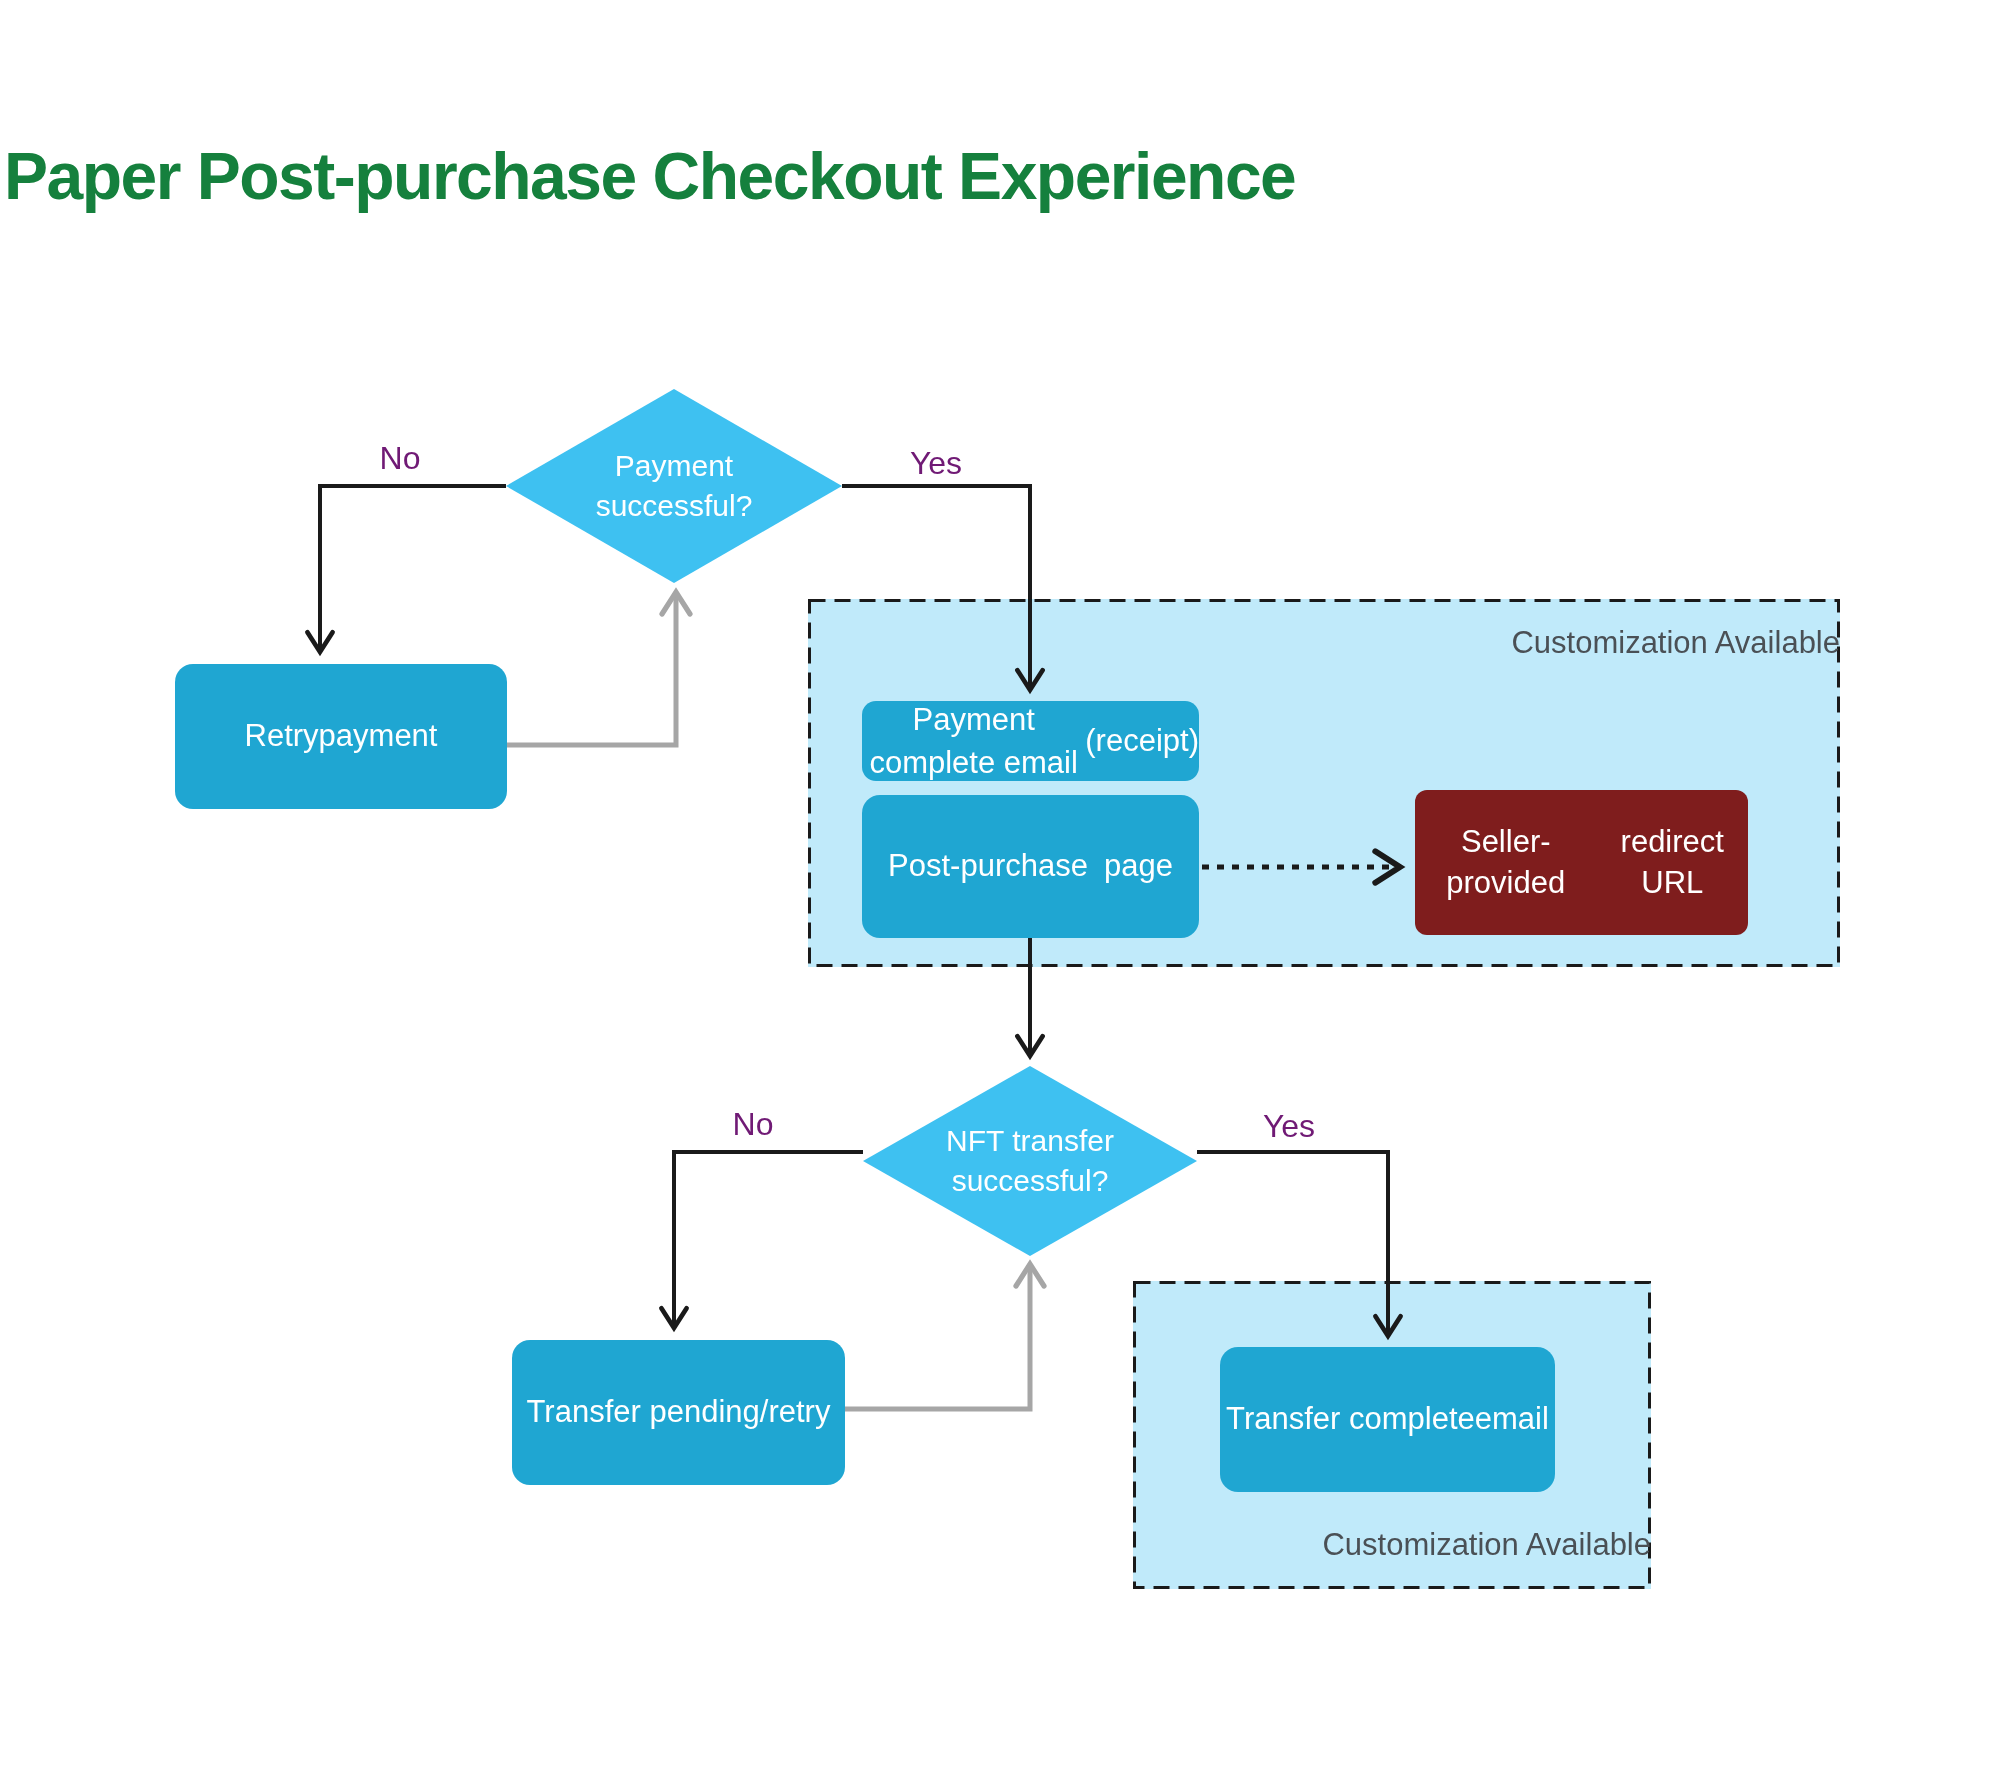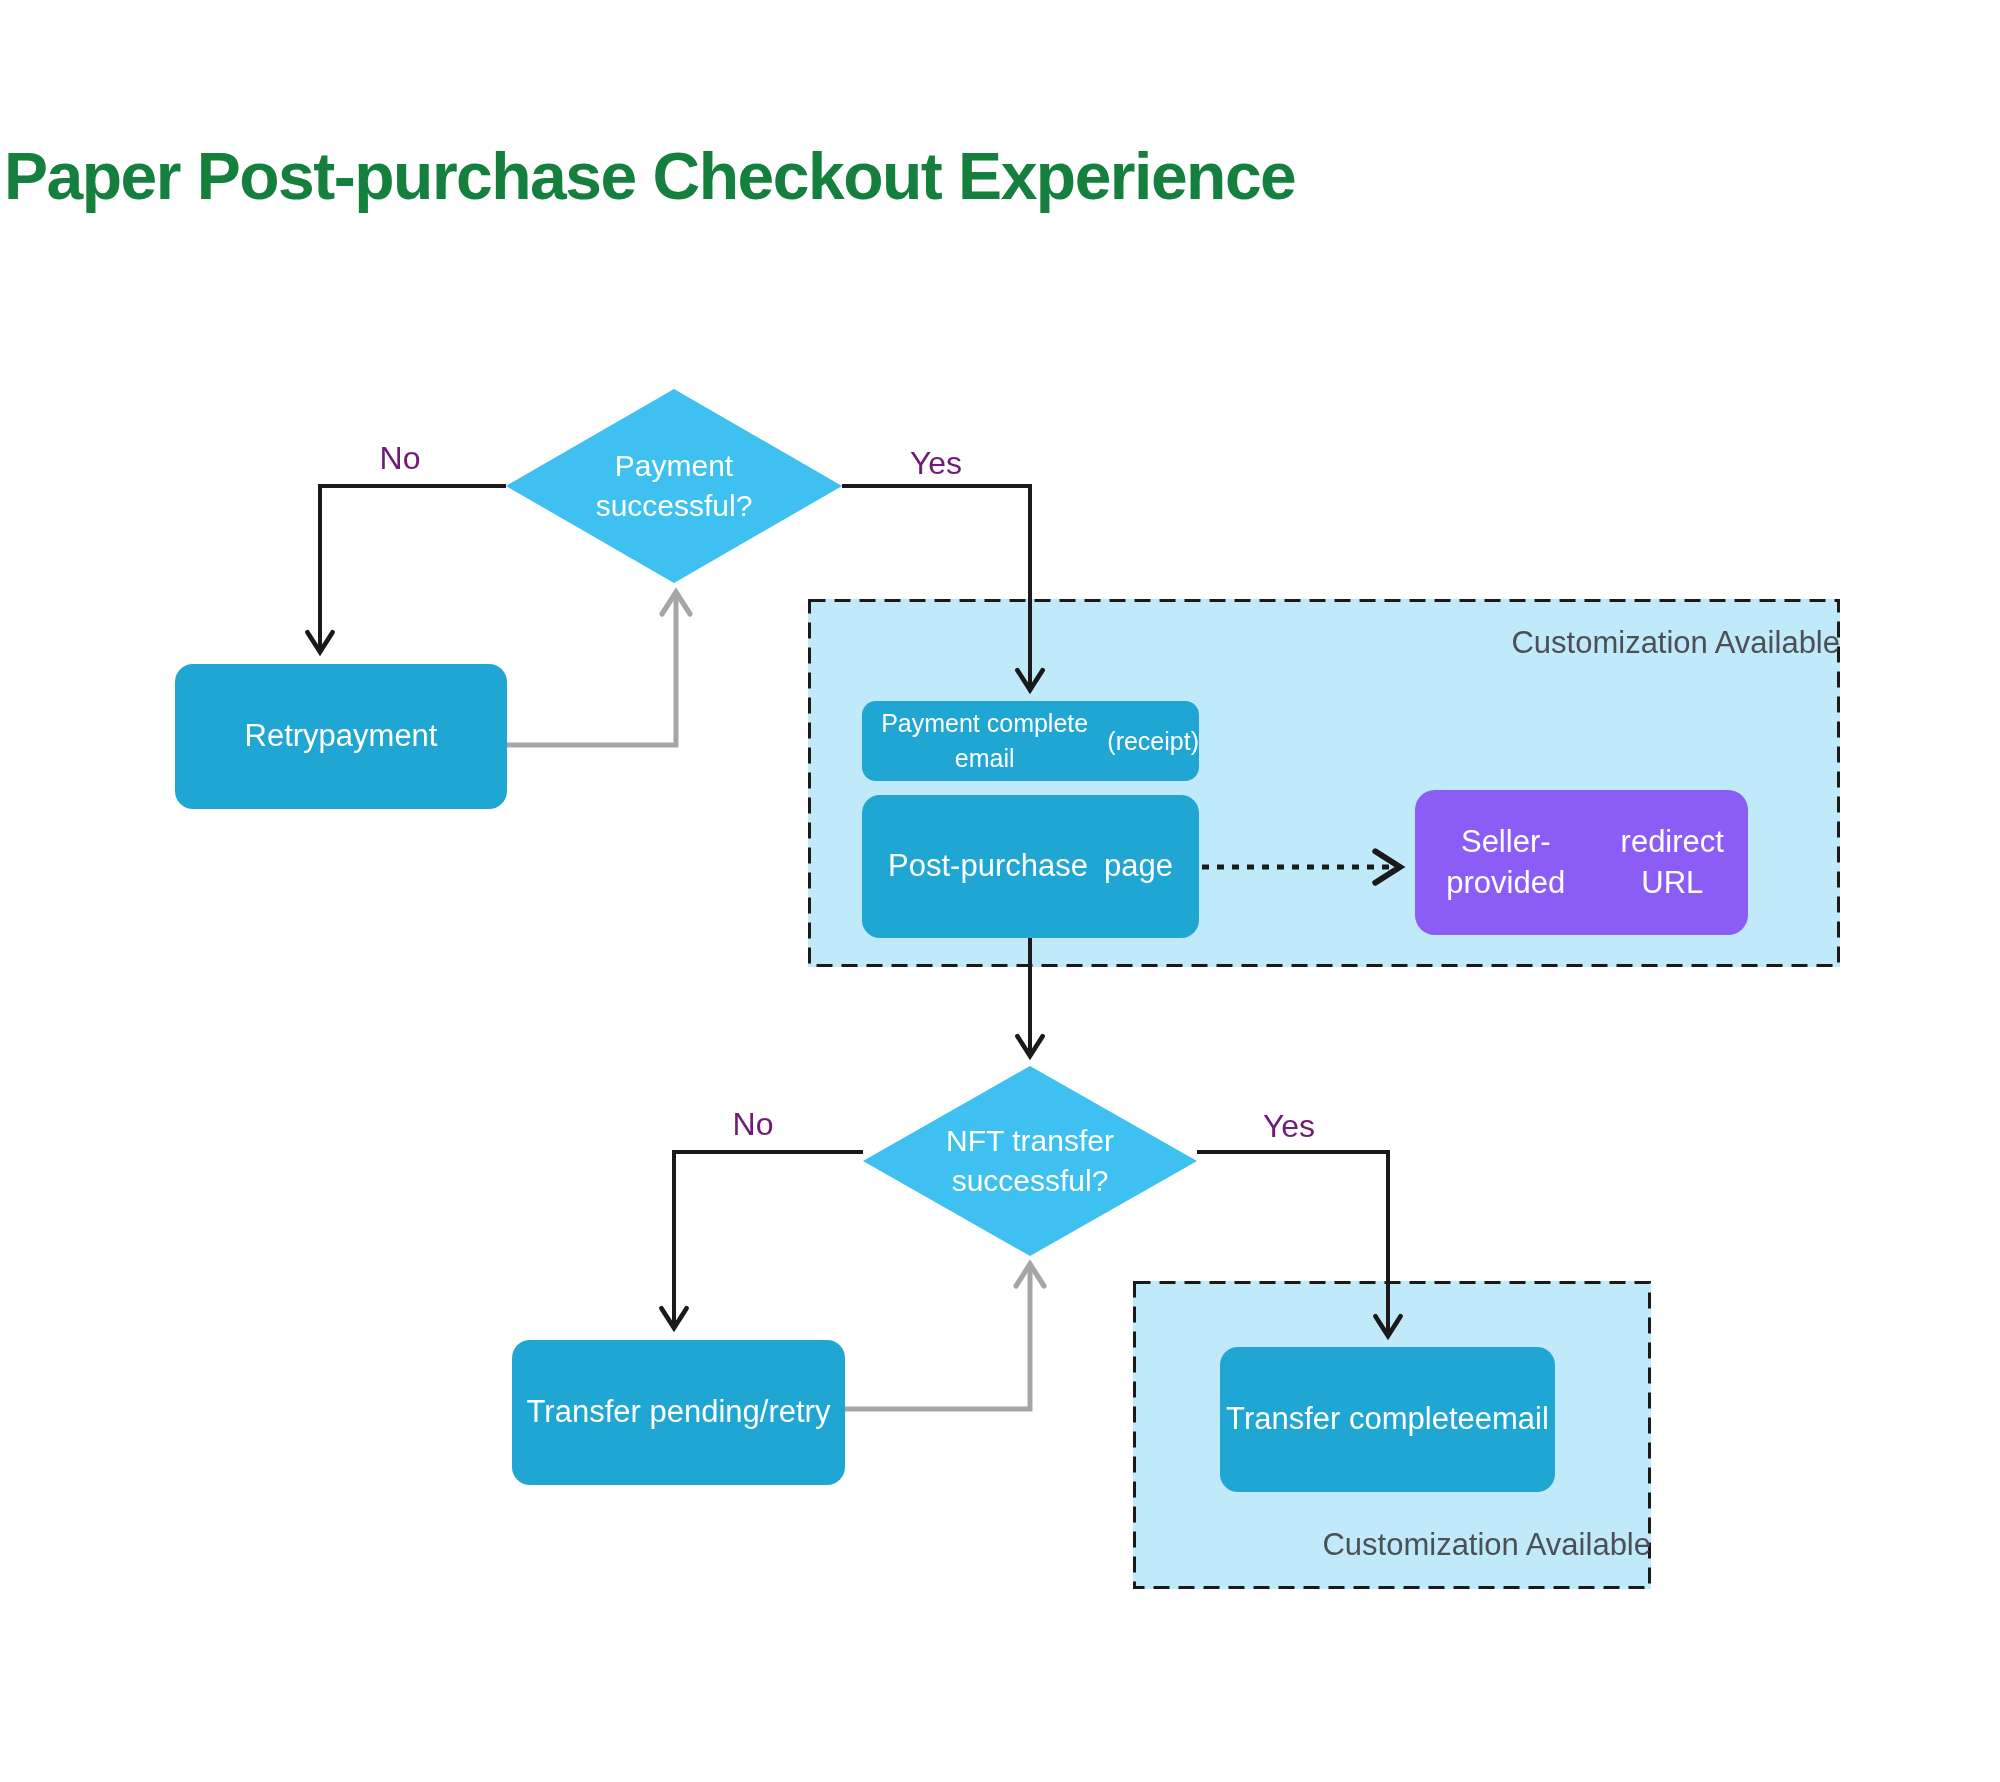--- a/index.html
+++ b/index.html
@@ -35,22 +35,22 @@
   .node{
     position:absolute;
     display:flex;flex-direction:row;align-items:center;justify-content:center;
     background:#1FA6D2;
     border-radius:18px;
     color:#ffffff;
     font-size:31px;line-height:1.32;
     text-align:center;
     z-index:3;
   }
-  .node.small{font-size:25px;border-radius:14px;line-height:1.4;}
-  .node.muted{background:#8b5cf6;border-radius:20px;}
+  .node.small{font-size:31px;border-radius:14px;line-height:1.4;}
+  .node.muted{background:#7f1d1d;border-radius:12px;}
   .diamond{
     position:absolute;
     display:flex;flex-direction:column;align-items:center;justify-content:center;
     background:#3EC1F1;
     clip-path:polygon(50% 0,100% 50%,50% 100%,0 50%);
     color:#ffffff;font-size:30px;line-height:1.35;text-align:center;
     z-index:3;
   }
   .edge-label{
     position:absolute;width:110px;

